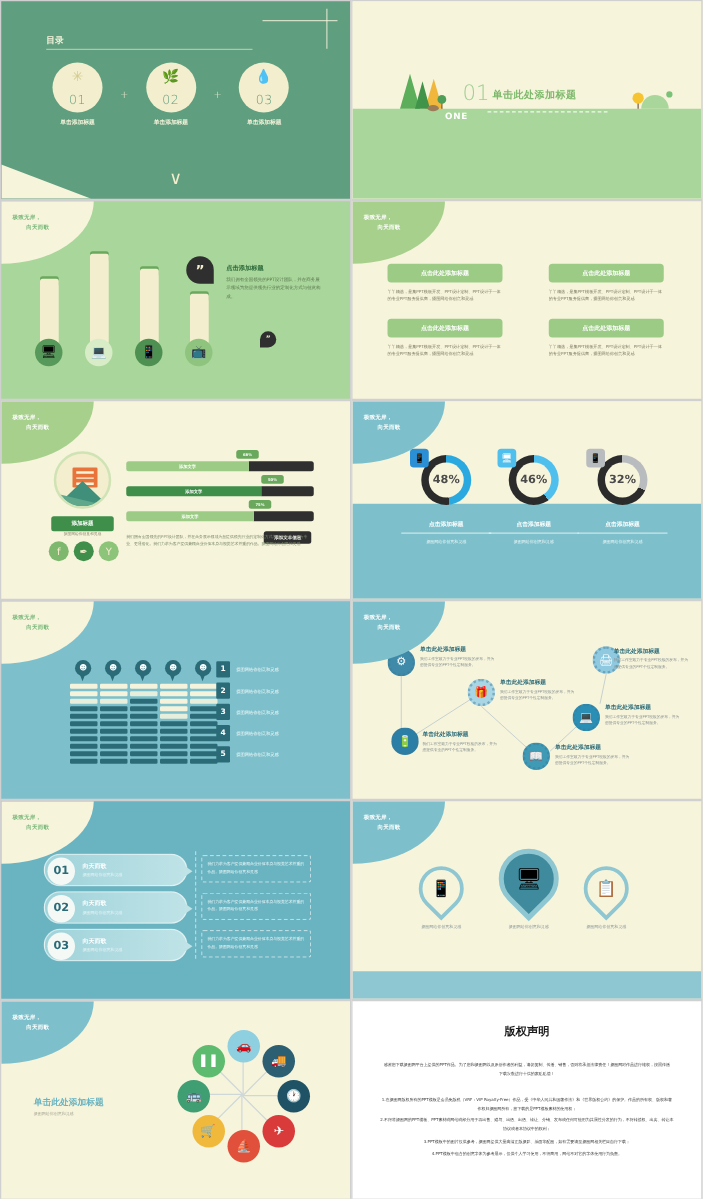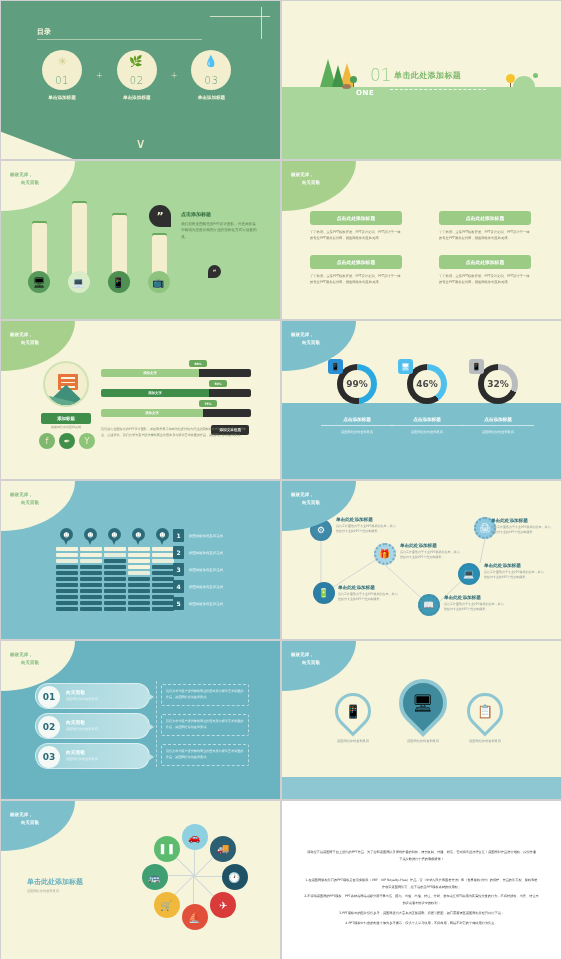--- a/index.html
+++ b/index.html
@@ -300,21 +300,21 @@
 
   <div class="slide s6">
     <div class="top"></div>
     <div class="bot"></div>
     <div class="corner teal">
       <span class="l1">极致无岸，</span>
       <span class="l2">向天而歌</span>
     </div>
 
     <div class="donut" style="left:55px;top:43px;background:conic-gradient(#2aa9e0 0 48%,#2b2b2b 48% 100%)">
-      <div class="hole">99%</div>
+      <div class="hole">48%</div>
     </div>
     <div class="pin" style="left:46px;top:38px;background:#2b8fd6">📱</div>
     <div class="cap" style="left:39px;top:96px">
       <b>点击添加标题</b>
       <i>摄图网给你创意和灵感</i>
     </div>
 
     <div class="donut" style="left:125px;top:43px;background:conic-gradient(#4fc0ee 0 40%,#2b2b2b 40% 100%)">
       <div class="hole">46%</div>
     </div>
@@ -558,20 +558,21 @@
         <div class="spoke" style="transform: rotate(135deg);"></div>
         <div class="wic" style="left: 12.7157px; top: 69.2843px; background: rgb(240, 185, 60);">🛒</div>
         <div class="spoke" style="transform: rotate(180deg);"></div>
         <div class="wic" style="left: 1px; top: 41px; background: rgb(63, 158, 114);">🚌</div>
         <div class="spoke" style="transform: rotate(-135deg);"></div>
         <div class="wic" style="left: 12.7157px; top: 12.7157px; background: rgb(92, 187, 110);">❚❚</div>
       </div>
   </div>
 
   <div class="slide s12">
+    <div class="ctitle">版权声明</div>
     <div class="intro">感谢您下载摄图网平台上提供的PPT作品。为了您和摄图网以及原创作者的利益，请勿复制、传播、销售，否则将承担法律责任！摄图网对作品进行维权，按照传播下载次数进行十倍的索赔赔偿！</div>
     <div class="clauses" id="clauses">
         <p>1.在摄图网版权所有的PPT模板是会员免版税（VRF：VIP Royalty-Free）作品，受《中华人民共和国著作法》和《世界版权公约》的保护。作品的所有权、版权和著作权归摄图网所有，您下载的是PPT模板素材的使用权；</p>
         <p>2.不得将摄图网的PPT模板、PPT素材或网站或部分用于再出售、赠与、出借、出借、转让、分销、发布或任何可能用为其属性分发的行为，不得转授权、出卖、转让本协议或者本协议中的权利；</p>
         <p>3.PPT模板中的图片仅供参考，摄图网提供大量高清正版摄影、插画等配图，如有需要请至摄图网相关栏目自行下载；</p>
         <p>4.PPT模板中包含的创意字体为参考展示，仅供个人学习使用，不得商用，网站不对它的字体使用行为负责。</p>
       </div>
   </div>
 
 </div>

